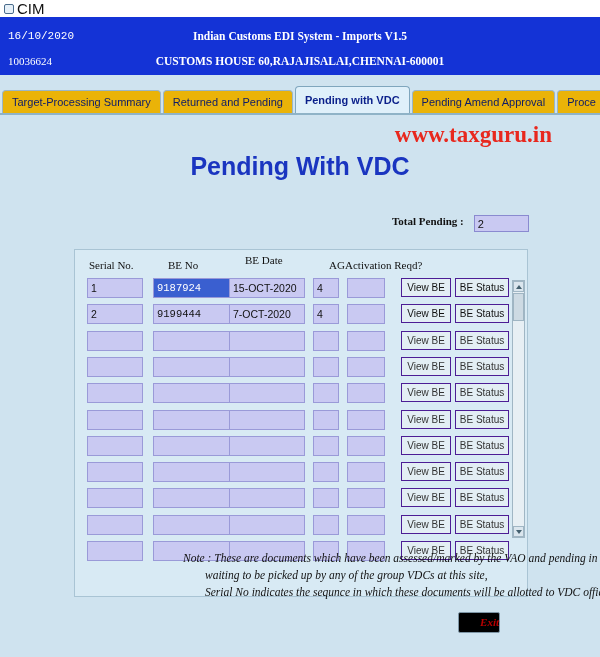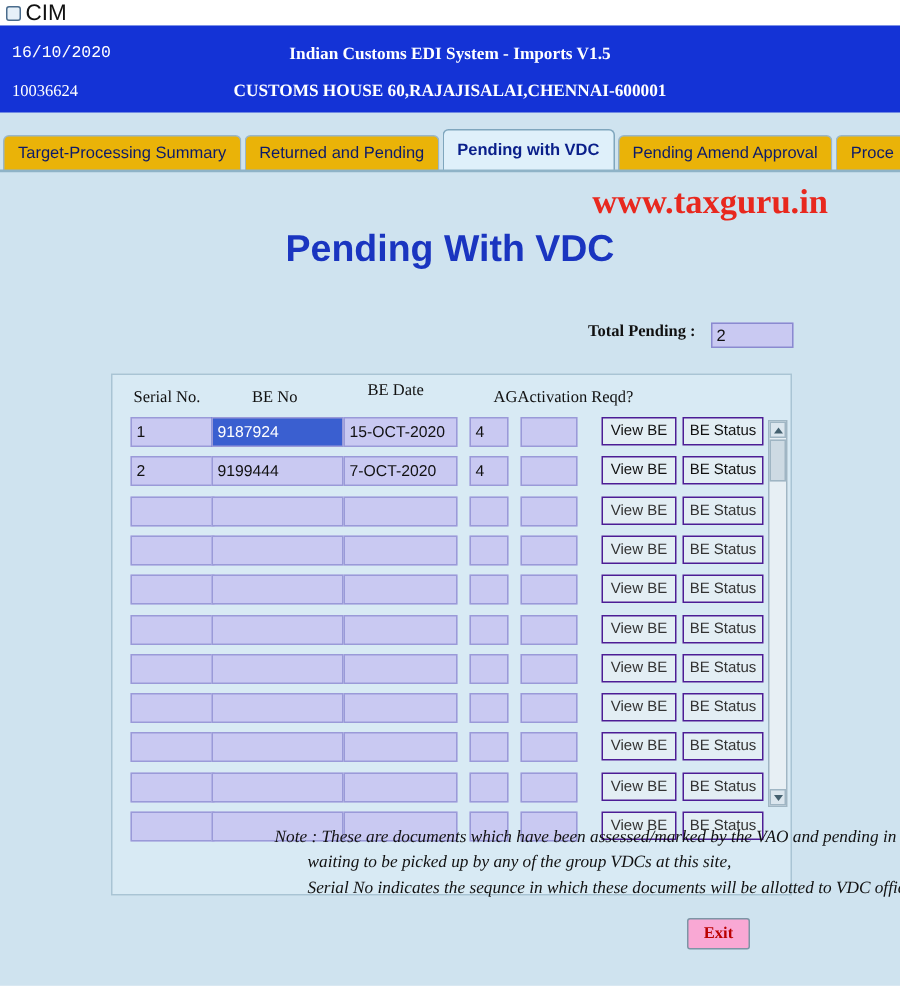--- a/index.html
+++ b/index.html
@@ -226,21 +226,21 @@
     box-sizing: border-box;
     font-size: 10.5px;
     color: #111;
     line-height: 19px;
     padding-left: 3px;
     font-family: "Liberation Sans", sans-serif;
     overflow: hidden;
     white-space: nowrap;
   }
   .c-serial { left: 12px;  width: 56px; }
-  .c-beno   { left: 66px;  width: 88px; }
+  .c-beno   { left: 78px;  width: 88px; font-family: Liberation Mono, monospace; }
   .c-bedate { left: 154px; width: 76px; }
   .c-ag     { left: 238px; width: 26px; }
   .c-act    { left: 272px; width: 38px; }
   .c-beno.sel { background: #3a5fd0; color: #ffffff; }
   .btn-cell {
     position: absolute;
     height: 19px;
     box-sizing: border-box;
     font-size: 10px;
     text-align: center;
@@ -300,30 +300,31 @@
   }
   .note .ln { display: block; white-space: nowrap; }
   .note .ln.i2 { padding-left: 22px; }
   .exit-wrap {
     position: absolute;
     left: 458px; top: 497px;
     width: 42px; height: 21px;
   }
   .exit-btn {
     width: 42px; height: 21px;
-    background: #f9a8d4;
+    background: #000000;
     border: 1px solid #7d95a5;
     border-radius: 2px;
     font-size: 11px;
     color: #b00;
     font-weight: bold;
-    text-align: center;
+    text-align: right;
     line-height: 19px;
     font-family: "Liberation Serif", serif;
     box-sizing: border-box;
+    font-style: italic;
   }
   .footline {
     position: absolute;
     left: 0; bottom: 0;
     width: 600px; height: 6px;
     background: #cfe3ef;
   }
 </style>
 </head>
 <body>

